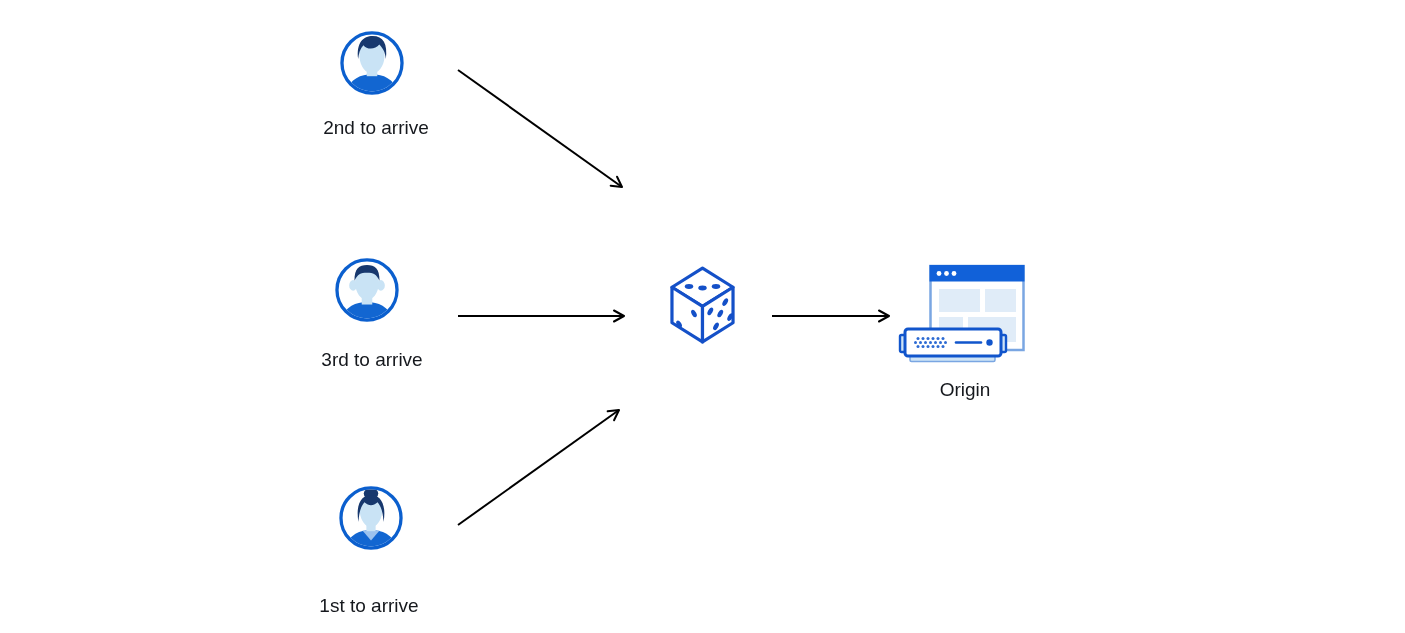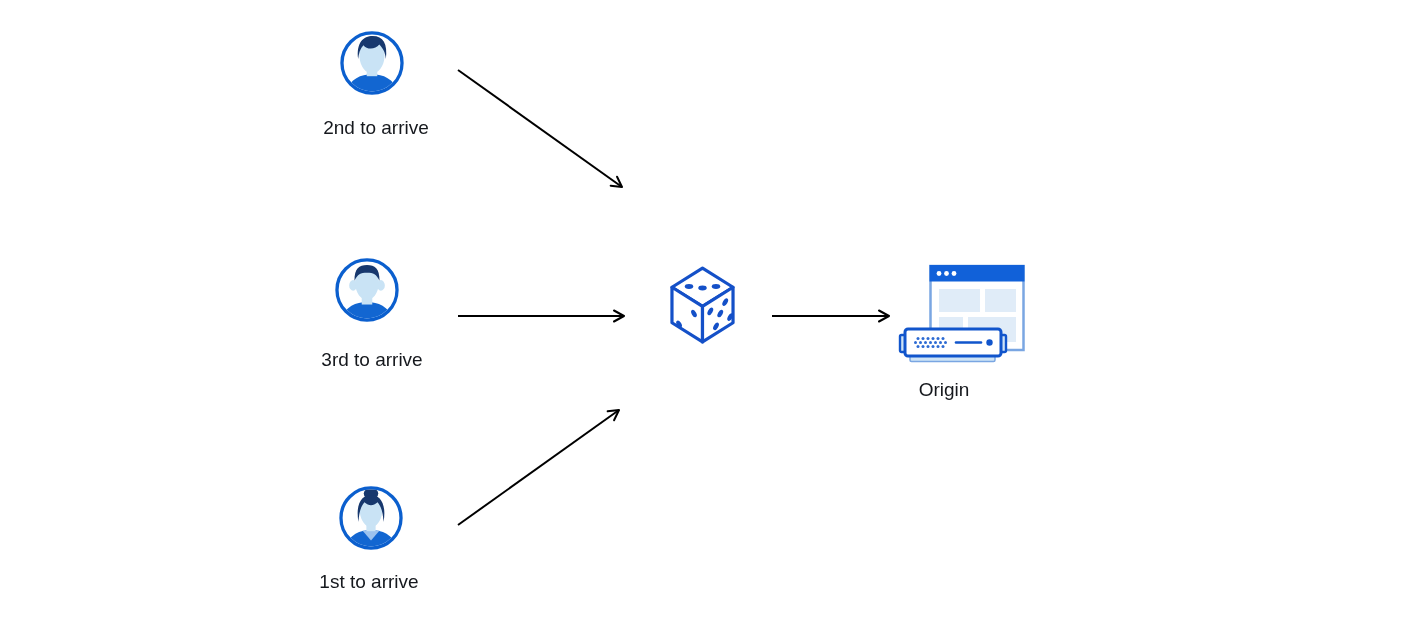--- a/index.html
+++ b/index.html
@@ -112,21 +112,21 @@
       <g clip-path="url(#clipC)">
         <ellipse class="av-hair" cx="50" cy="13" rx="11" ry="9"></ellipse>
         <path class="av-shirt" d="M4,104 C14,77 30,68 50,68 C70,68 86,77 96,104 Z"></path>
         <path class="av-collar" d="M37,69 L50,84 L63,69 Z"></path>
         <rect class="av-skin" x="43" y="50" width="14" height="20"></rect>
         <path class="av-skin" d="M50,17 C61,17 68,27 67,41 C66,54 58,64 50,64 C42,64 34,54 33,41 C32,27 39,17 50,17 Z"></path>
         <path class="av-hair" d="M31,56 C26,27 37,15 50,15 C63,15 74,27 69,56 C68,40 65,32 60,26 C53,32 47,32 40,26 C35,32 32,40 31,56 Z"></path>
       </g>
     </svg>
   </div>
-  <div class="node-label" style="left:369px;top:571px">1st to arrive</div>
+  <div class="node-label" style="left:369px;top:595px">1st to arrive</div>
 
   <div class="abs" style="left:667px;top:263px">
     <svg width="71" height="84" viewBox="0 0 100 118">
       <path class="dice-face" d="M50,7 L93,34 L50,61 L7,34 Z"></path>
       <path class="dice-face" d="M7,34 L50,61 L50,111 L7,84 Z"></path>
       <path class="dice-face" d="M93,34 L50,61 L50,111 L93,84 Z"></path>
 
       <ellipse class="dice-pip" cx="31" cy="33" rx="6" ry="3.5"></ellipse>
       <ellipse class="dice-pip" cx="50" cy="35" rx="6" ry="3.5"></ellipse>
       <ellipse class="dice-pip" cx="69" cy="33" rx="6" ry="3.5"></ellipse>
@@ -179,15 +179,15 @@
           <circle class="sv-vent" cx="25" cy="84.5" r="1.5"></circle>
           <circle class="sv-vent" cx="30" cy="84.5" r="1.5"></circle>
           <circle class="sv-vent" cx="35" cy="84.5" r="1.5"></circle>
           <circle class="sv-vent" cx="40" cy="84.5" r="1.5"></circle>
           <circle class="sv-vent" cx="45" cy="84.5" r="1.5"></circle>
         <line class="sv-line" x1="58" y1="80.5" x2="83" y2="80.5"></line>
         <circle class="sv-dot" cx="91.5" cy="80.5" r="3.2"></circle>
       </g>
     </svg>
   </div>
-  <div class="node-label" style="left:944px;top:379px">Origin</div>
+  <div class="node-label" style="left:965px;top:379px">Origin</div>
 
 </div>
 
 </body></html>

